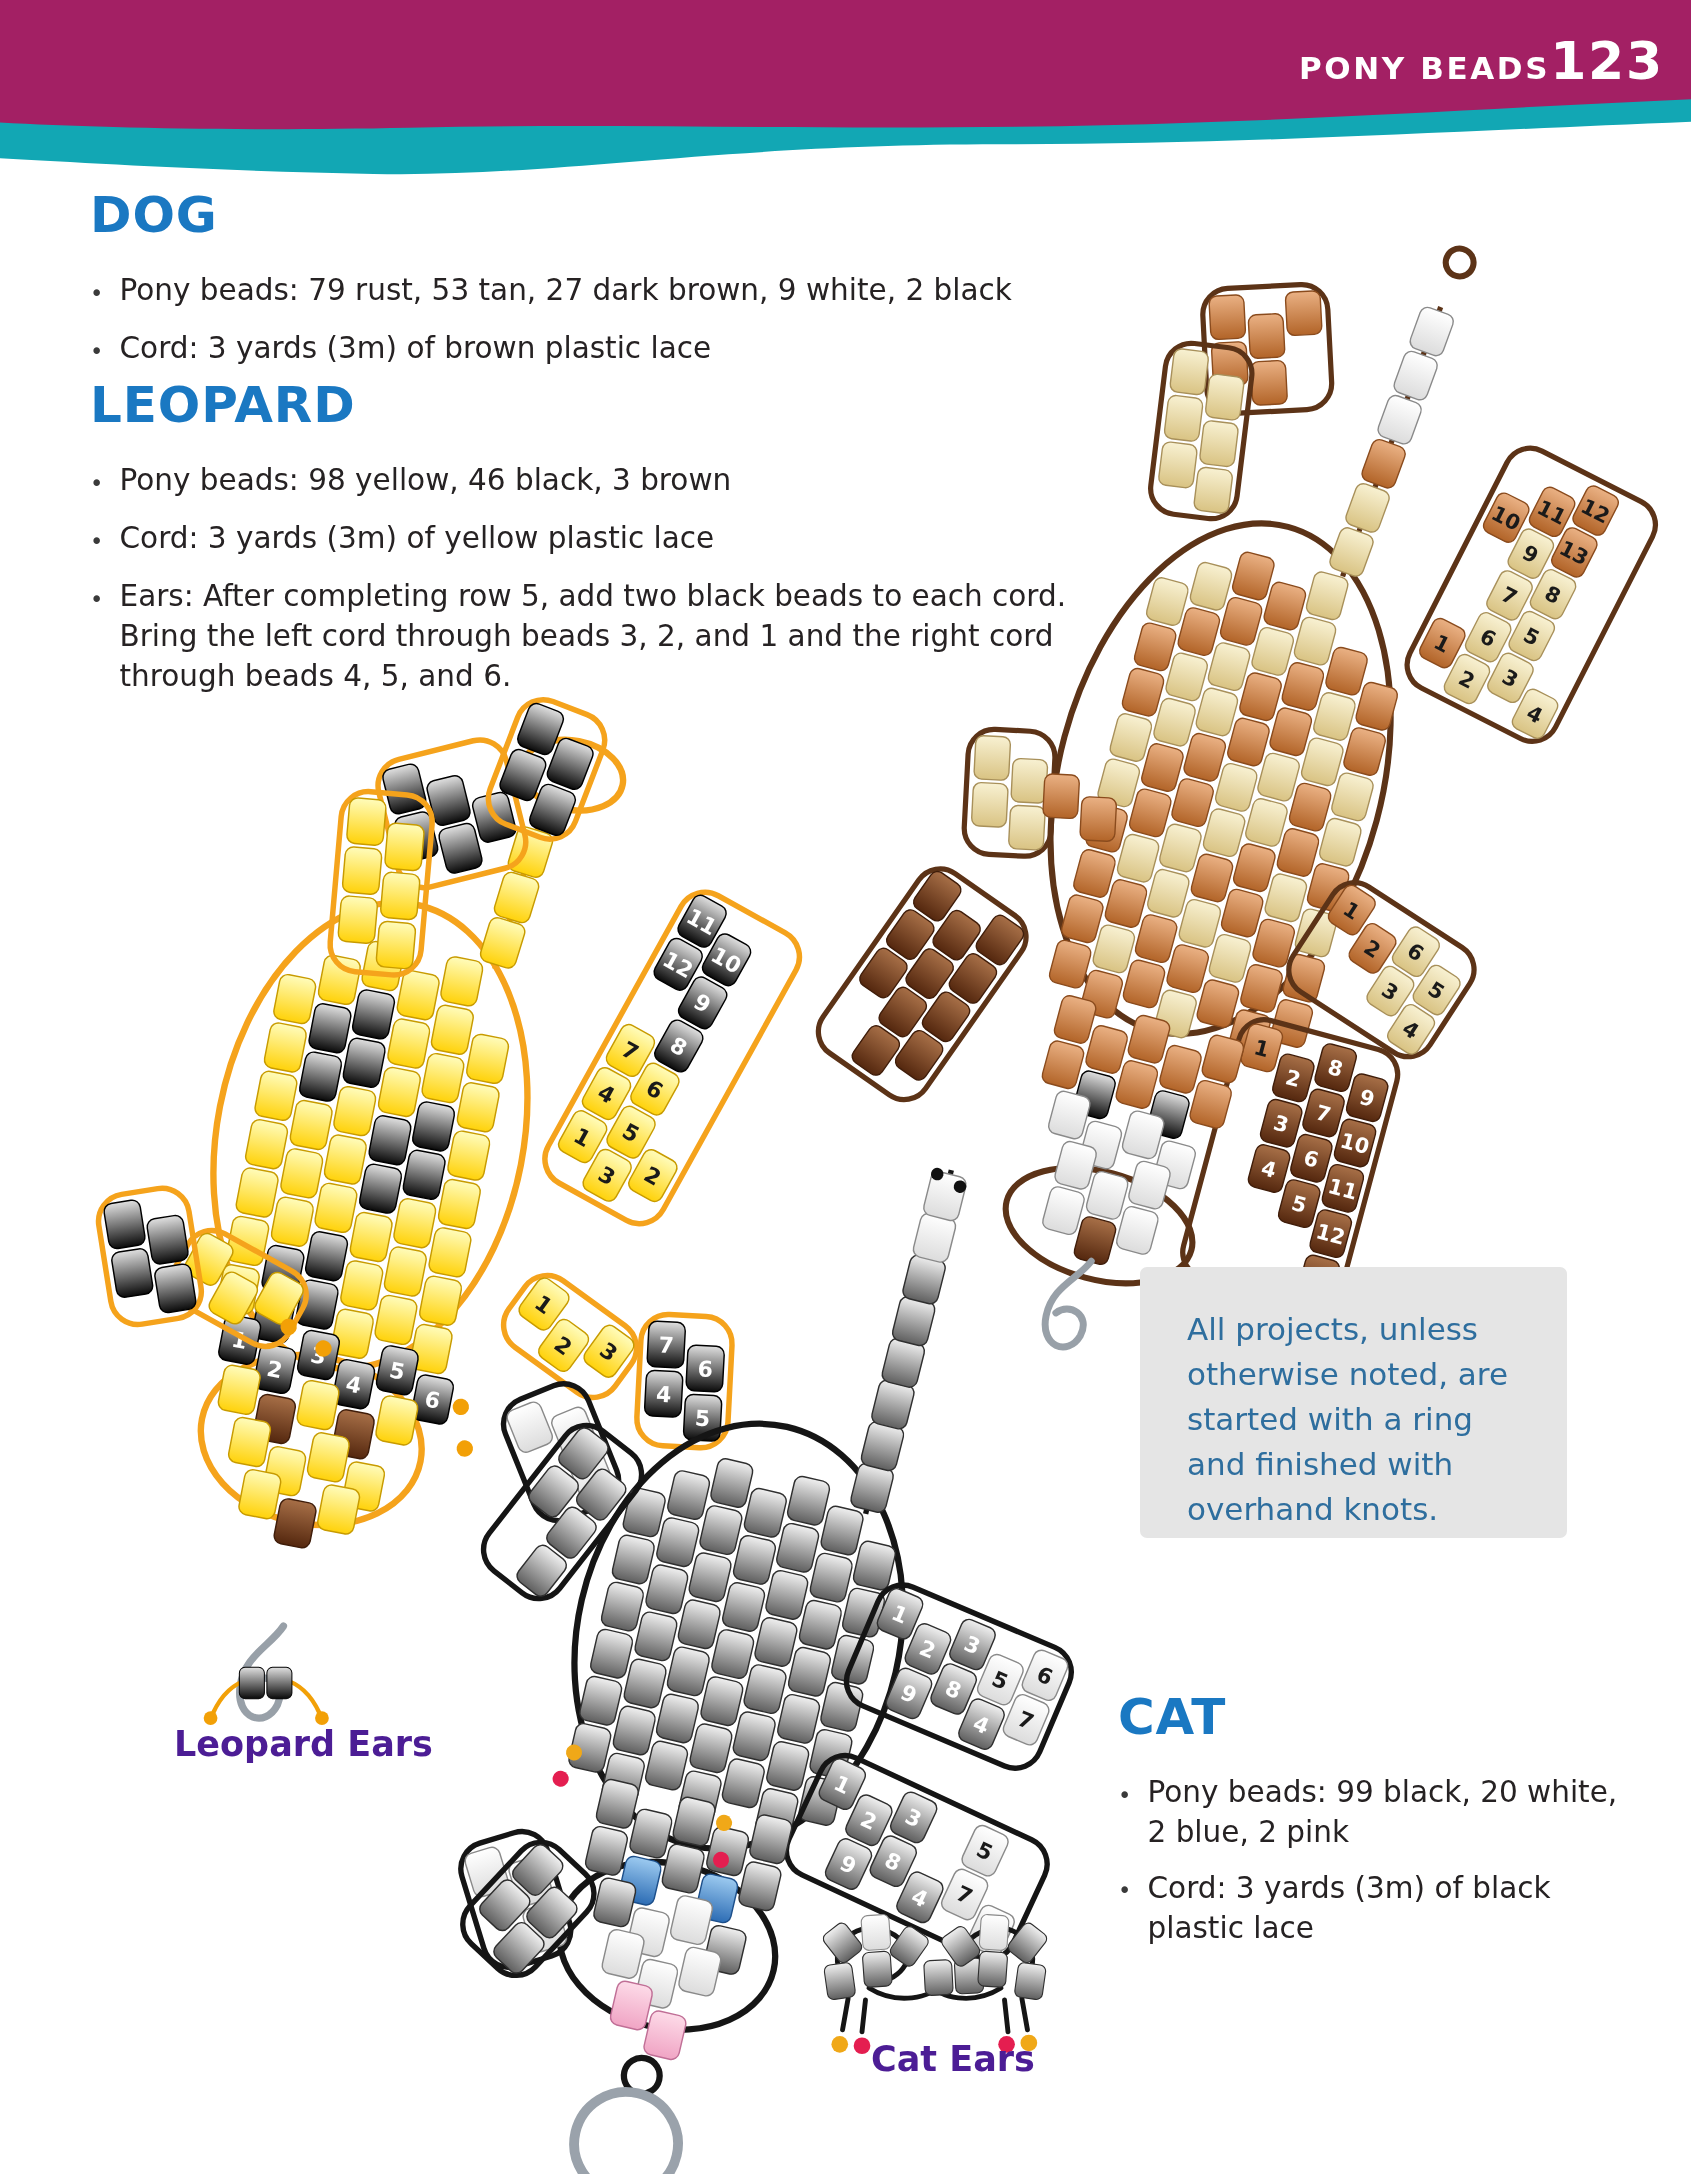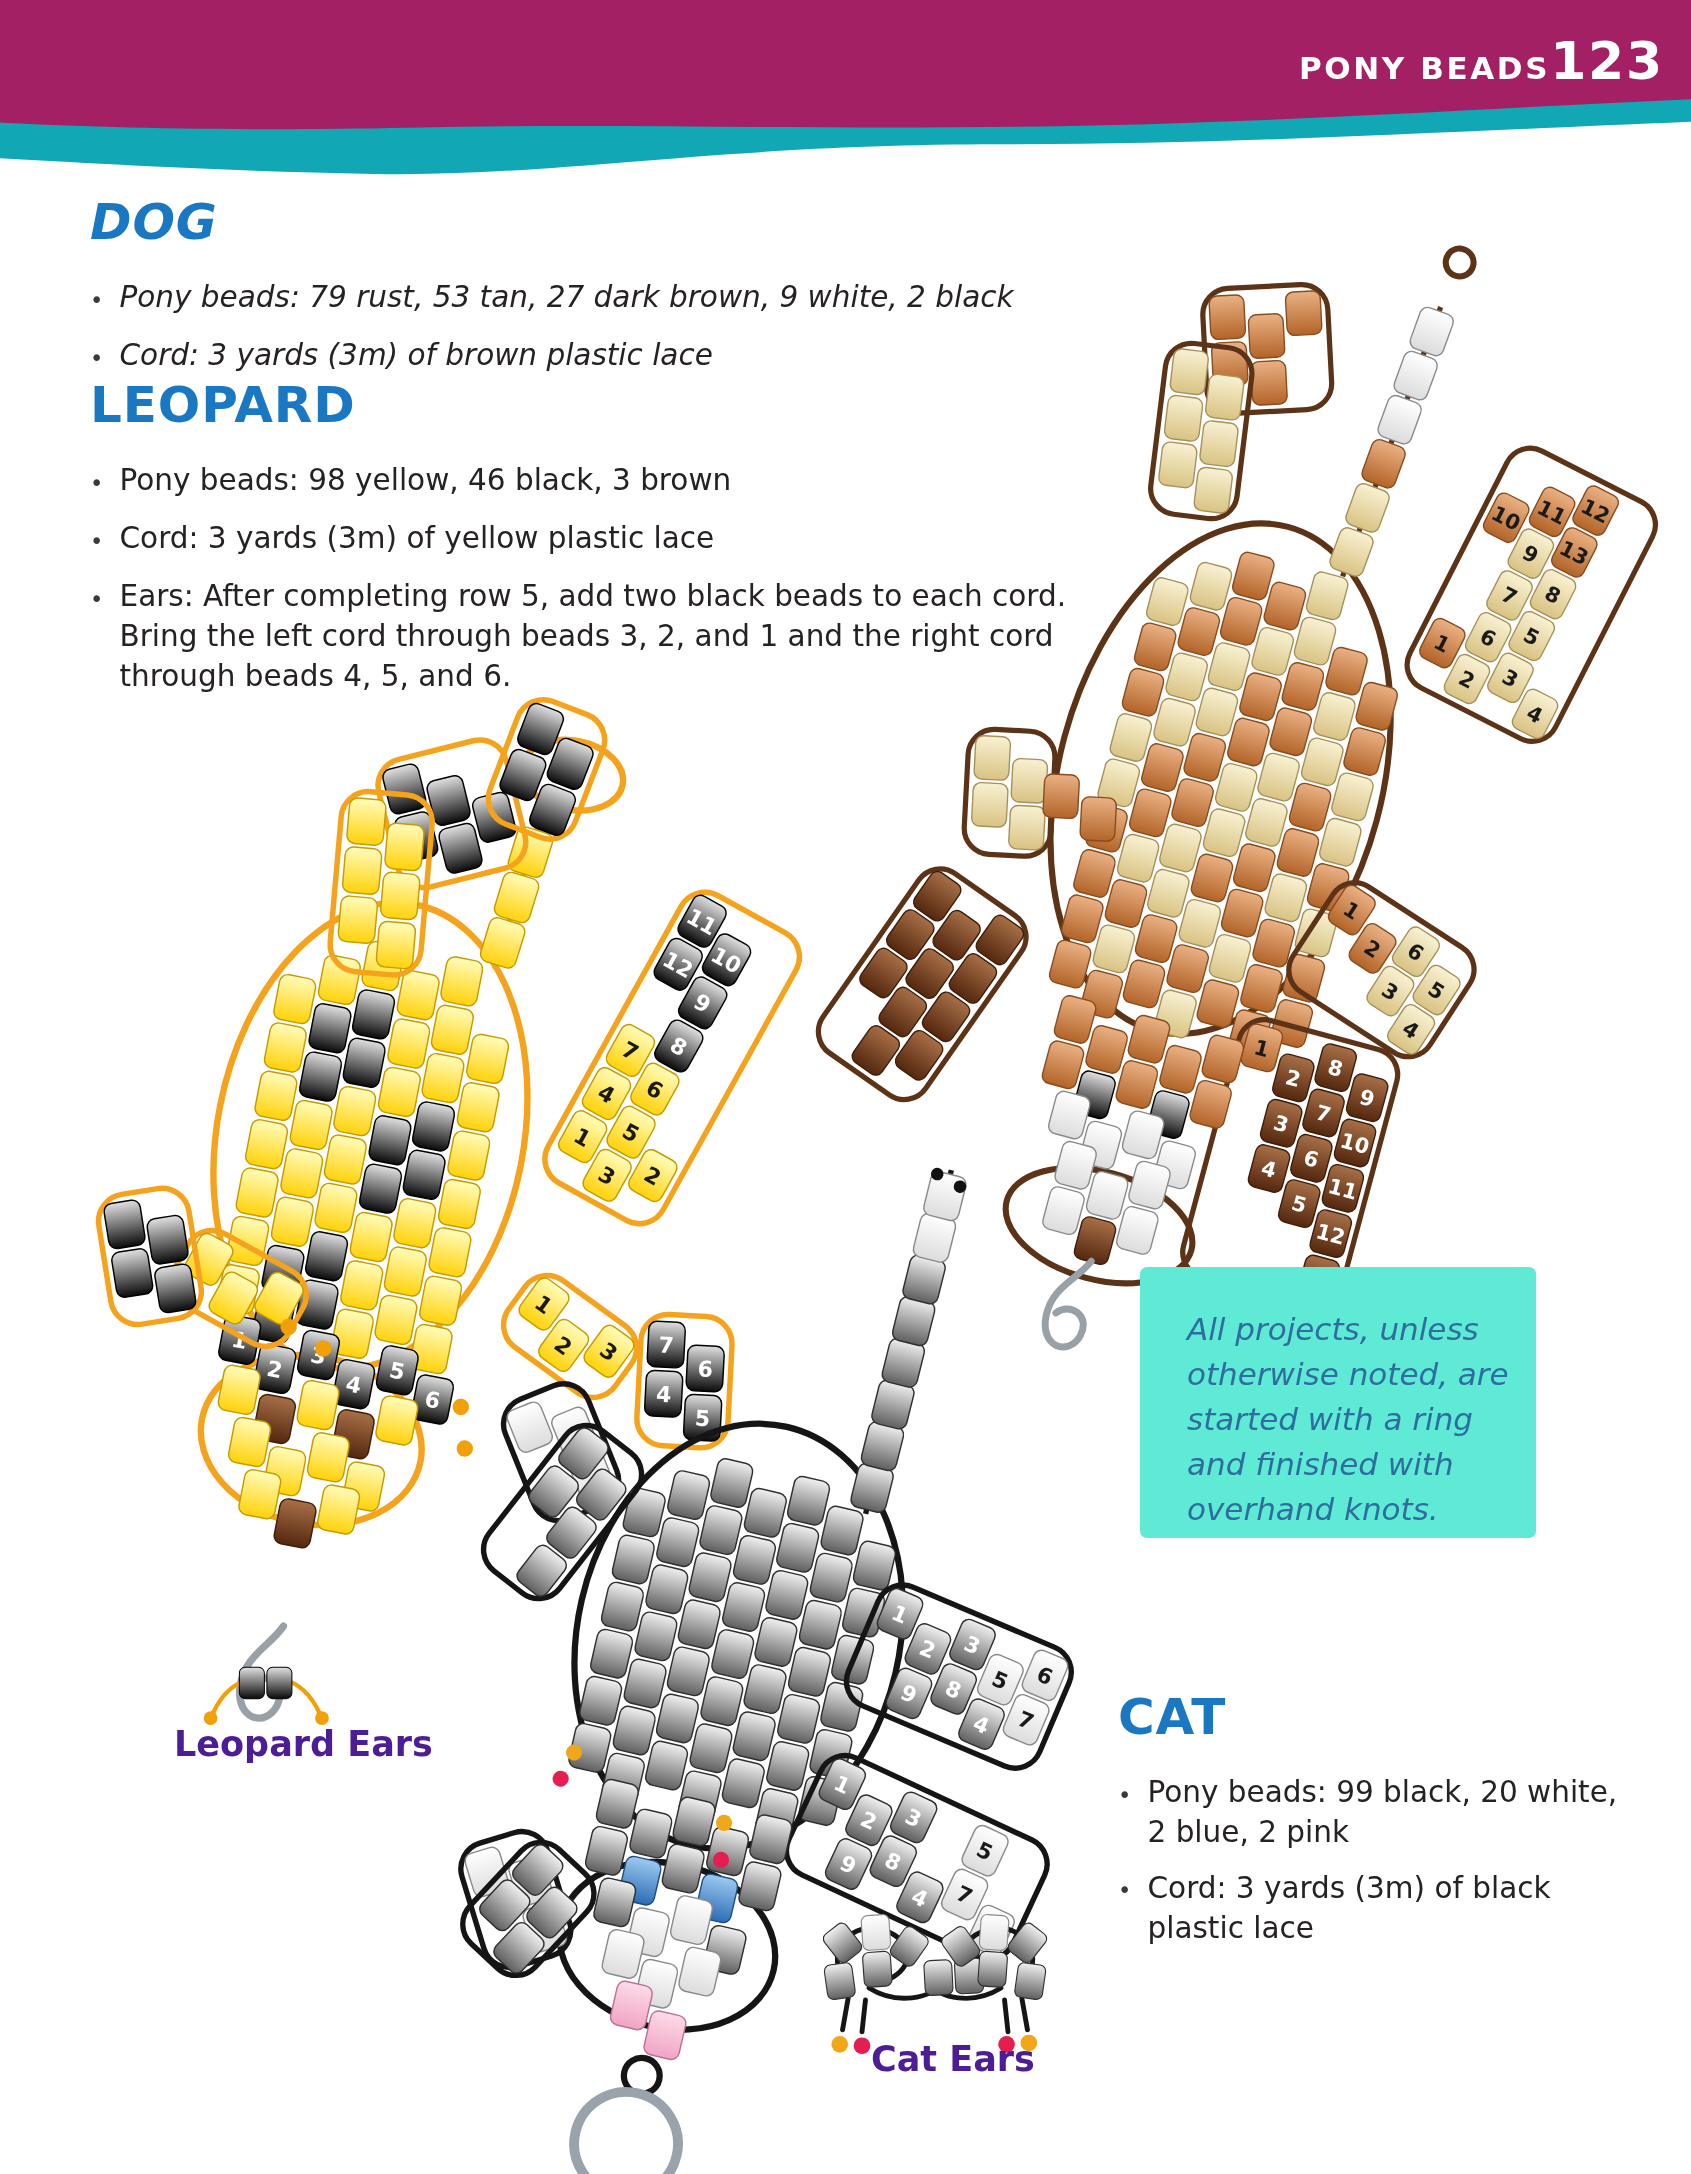--- a/index.html
+++ b/index.html
@@ -10,25 +10,25 @@
   .htext{position:absolute;top:31px;left:1299px;display:flex;align-items:baseline;color:#fff;}
   .hsection{font-size:31px;font-weight:bold;letter-spacing:2.6px;}
   .hnum{font-size:52px;font-weight:bold;letter-spacing:1.7px;text-align:right;}
   #diagram-canvas{position:absolute;left:0;top:0;width:1691px;height:2174px;}
   .sec{position:absolute;}
   .sec h2{margin:0;font-size:50px;font-weight:bold;letter-spacing:0.9px;color:#1A78C2;}
   .blist{margin-top:26px;}
   .bullet-item{display:flex;margin-bottom:15.6px;font-size:29.5px;line-height:40px;color:#262223;}
   .bdot{width:29.5px;font-size:22.6px;padding-top:2.6px;color:#3a3a3a;flex:none;}
   .btext{white-space:pre-line;}
-  .sec-dog{left:90px;top:193px;width:973px;font-style:italic;}
+  .sec-dog{left:90px;top:186px;width:973px;}
   .sec-leopard{left:90px;top:376px;width:1008px;}
   .sec-cat{left:1118px;top:1665px;width:556px;margin-top:23px;}
-  .note{position:absolute;left:1140px;top:1267px;width:396px;height:271px;
-        background:#5eead4;border-radius:7px;font-style:italic;}
+  .note{position:absolute;left:1140px;top:1267px;width:427px;height:271px;
+        background:#e5e5e5;border-radius:7px;}
   .note-text{margin:40px 0 0 47px;font-size:31px;line-height:45px;color:#2E6E9E;
         white-space:pre-line;}
   .mini-label{position:absolute;font-weight:bold;color:#4c1d95;}
   .lbl-leopard{left:174px;top:1724px;font-size:35px;}
   .lbl-cat{left:871px;top:2039px;font-size:35px;}
 </style>
 </head>
 <body>
 
 <div class="page">

